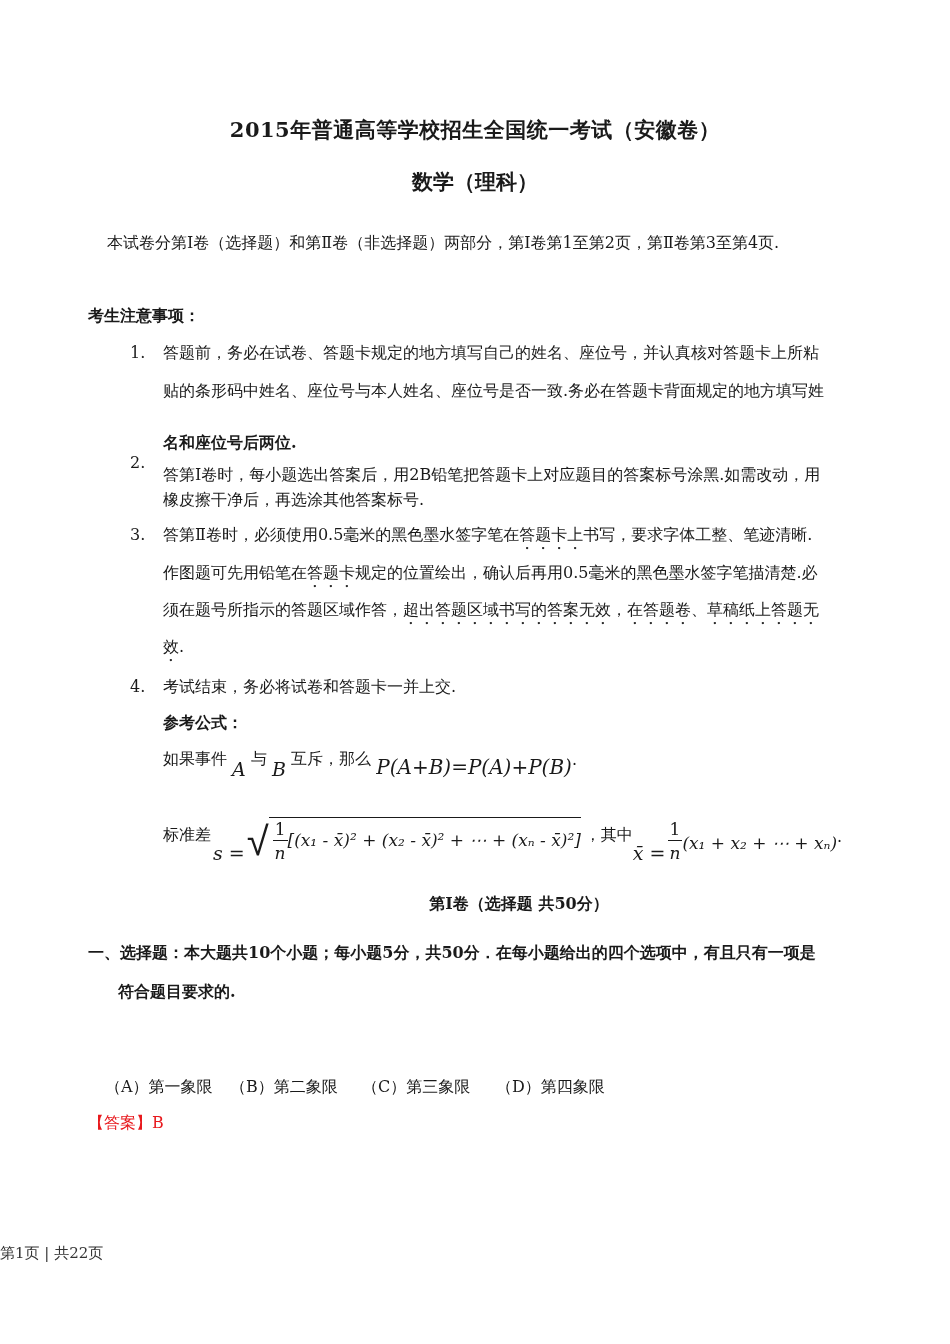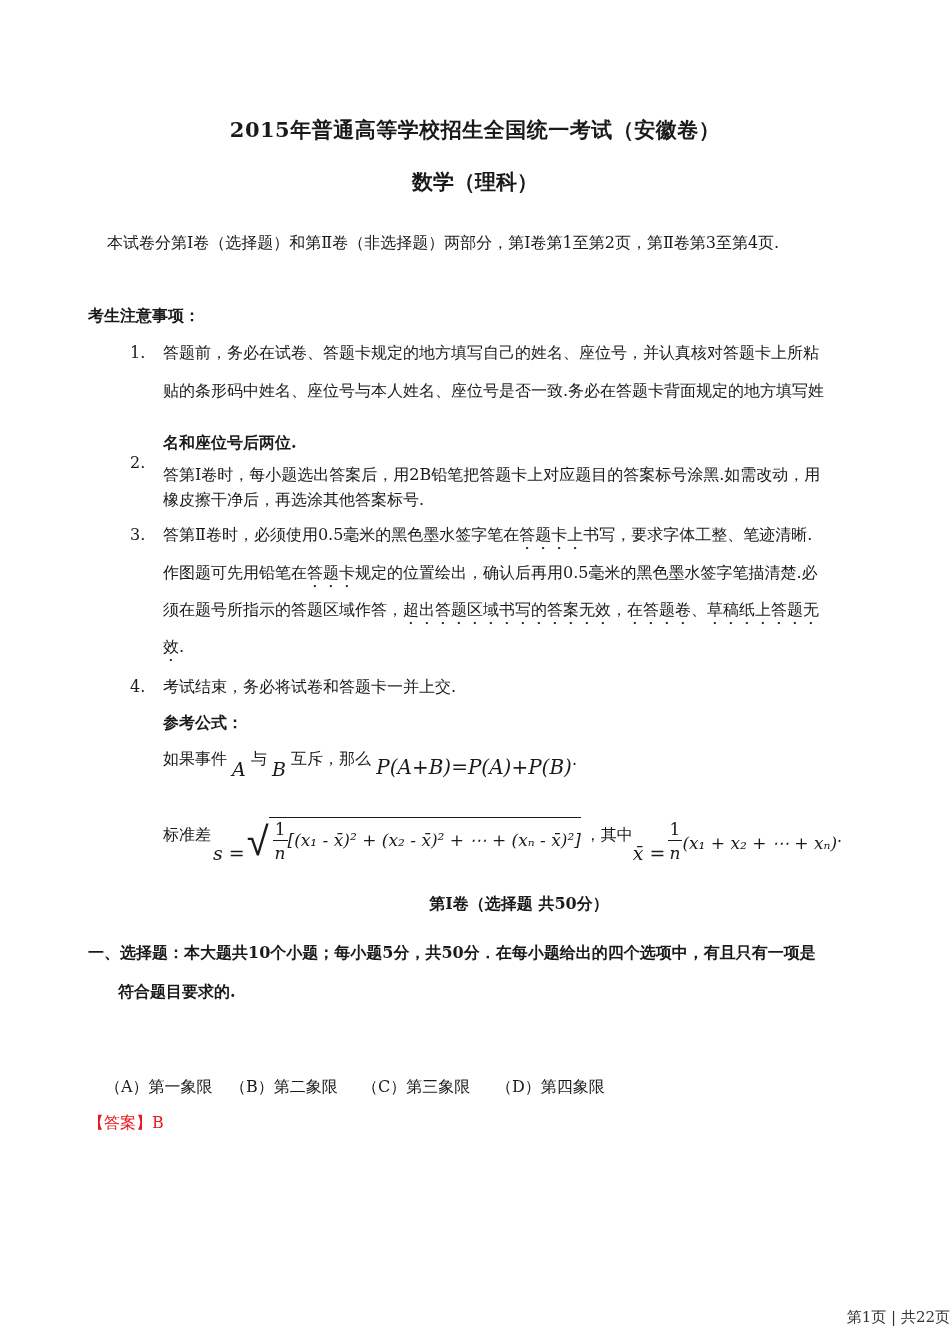--- a/index.html
+++ b/index.html
@@ -22,21 +22,21 @@
   .bold { font-weight: bold; }
   .dot-em { text-emphasis: dot; -webkit-text-emphasis: filled dot; text-emphasis-position: under right; -webkit-text-emphasis-position: under; }
   .math { font-family: "DejaVu Serif", "Liberation Serif", serif; font-style: italic; font-size: 19px; }
   .math .up { font-style: normal; }
   .frac { display: inline-block; vertical-align: middle; text-align: center; font-style: italic; }
   .frac .numr { display: block; border-bottom: 1px solid #1a1a1a; padding: 0 2px; line-height: 22px; }
   .frac .den { display: block; line-height: 24px; }
   .sqrt-body { display: inline-block; border-top: 1.5px solid #1a1a1a; padding-left: 4px; }
   .red { color: #e8191d; }
   .center-head { left: 0; width: 950px; text-align: center; font-size: 16px; font-weight: bold; padding-left: 44px; }
-  .footer { left: 0; width: 950px; top: 1308px; text-align: right; font-size: 15px; color: #333; }
+  .footer { left: 0; width: 950px; top: 1244px; text-align: left; font-size: 15px; color: #333; }
 </style>
 </head>
 <body>
 
 <div class="page">
 
   <div class="abs title1">2015年普通高等学校招生全国统一考试（安徽卷）</div>
   <div class="abs title2">数学（理科）</div>
 
   <div class="abs body-text" style="left:107px; top:233px;">本试卷分第Ⅰ卷（选择题）和第Ⅱ卷（非选择题）两部分，第Ⅰ卷第1至第2页，第Ⅱ卷第3至第4页.</div>

